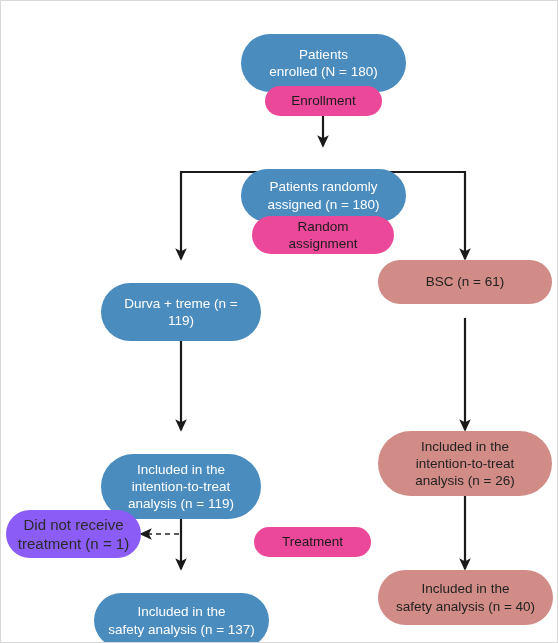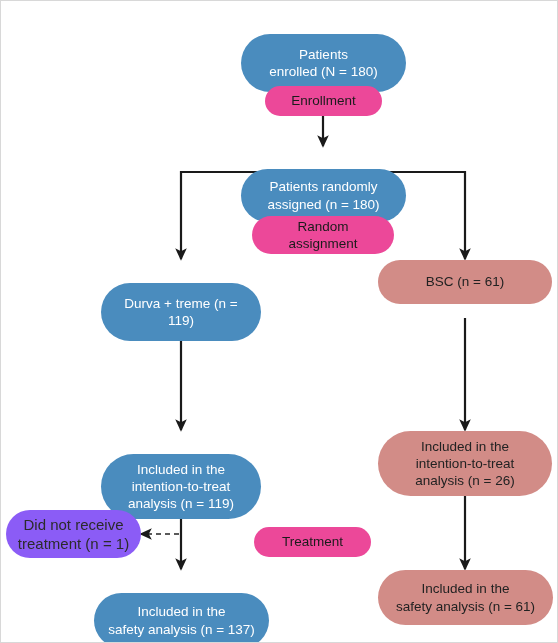--- a/index.html
+++ b/index.html
@@ -139,17 +139,17 @@
   <div class="node n-blue" style="left:93px; top:569px; width:175px; height:55px;">
     <span>
       <span>Included in the</span>
       <span>safety analysis (n = 137)</span>
     </span>
   </div>
 
   <div class="node n-red" style="left:377px; top:569px; width:175px; height:55px;">
     <span>
       <span>Included in the</span>
-      <span>safety analysis (n = 61)</span>
+      <span>safety analysis (n = 40)</span>
     </span>
   </div>
 
 </div>
 
 </body></html>

